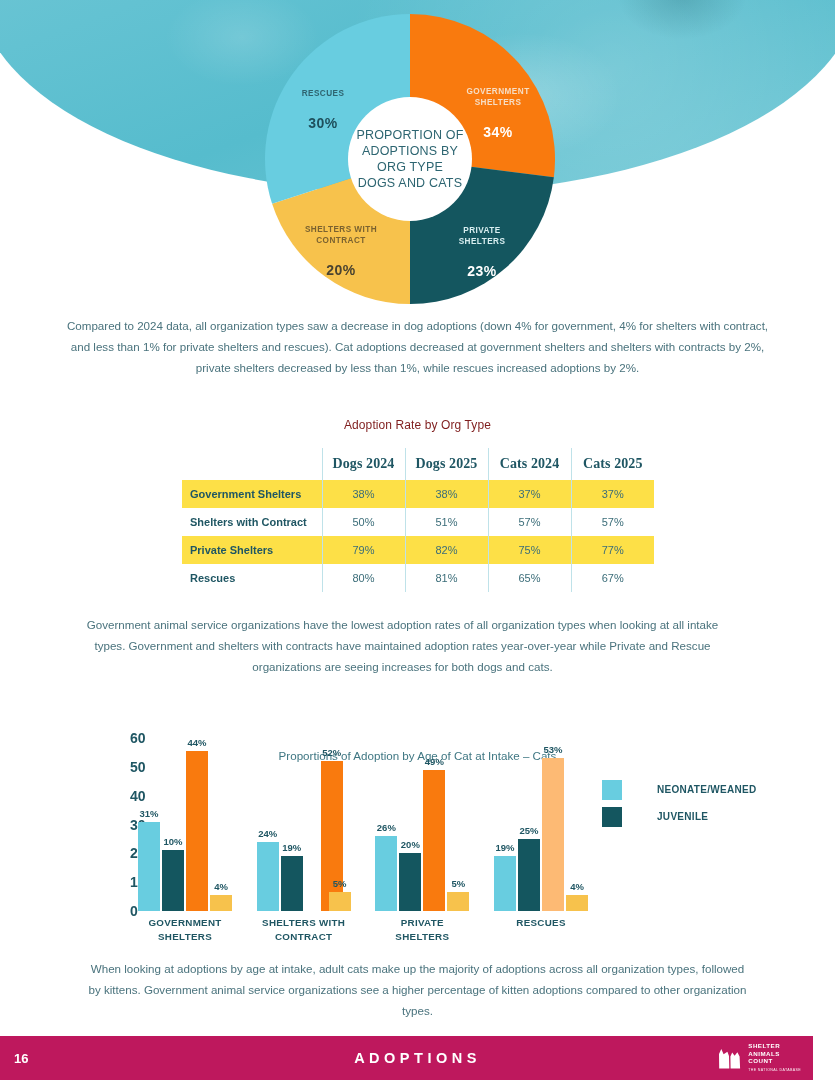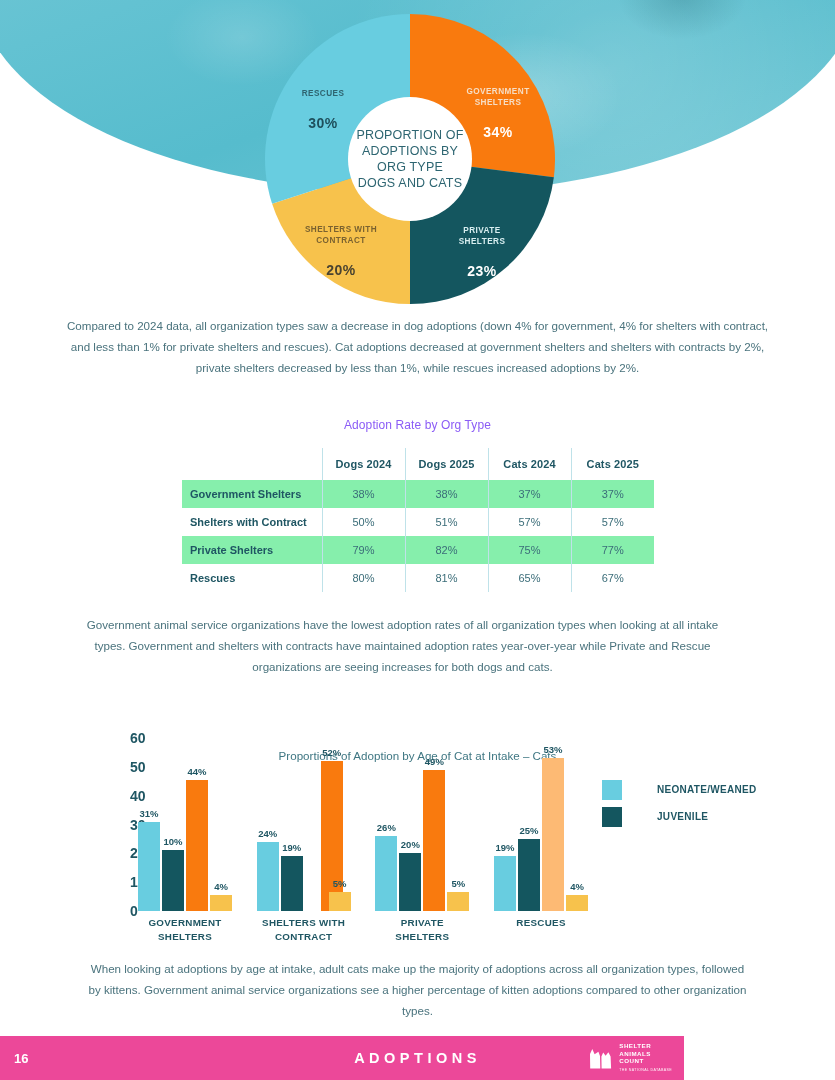--- a/index.html
+++ b/index.html
@@ -97,21 +97,21 @@
   .para-1 { left: 60px; top: 315px; width: 715px; }
   .para-2 { left: 70px; top: 614px; width: 665px; }
   .para-3 { left: 85px; top: 958px; width: 665px; }
 
   
   .table-title {
     position: absolute;
     left: 0; top: 418px;
     width: 835px;
     text-align: center;
-    color: #8b5cf6;
+    color: #7f1d1d;
     font-size: 12px;
     letter-spacing: 0.1px;
   }
   .data-table {
     position: absolute;
     left: 182px;
     top: 448px;
     width: 472px;
     border-collapse: collapse;
   }
@@ -119,32 +119,33 @@
     padding: 0;
     height: 28px;
     font-size: 11px;
     color: #3b6d79;
     text-align: center;
     vertical-align: middle;
   }
   .data-table thead th {
     font-weight: 700;
     color: #1f5663;
-    font-size: 11px;
+    font-size: 14px;
     letter-spacing: 0.1px;
     height: 32px;
+    font-family: Liberation Serif, serif;
   }
   .data-table th.rowhead, .data-table td.rowhead {
     text-align: left;
     font-weight: 700;
     color: #1f5663;
     padding-left: 8px;
     width: 140px;
   }
-  .data-table tbody tr.band td { background: #86efac; }
+  .data-table tbody tr.band td { background: #fde047; }
   .data-table td.col, .data-table th.col {
     width: 83px;
     border-left: 1.5px solid #bfe2e9;
   }
   .data-table thead th.col { border-left: 1.5px solid #bfe2e9; }
 
   
   .chart-title {
     position: absolute;
     left: 0; top: 749px;
@@ -232,23 +233,23 @@
     color: #1f5663;
     white-space: nowrap;
     padding-left: 24px;
   }
 
   
   .footer {
     position: absolute;
     left: 0;
     bottom: 0;
-    width: 684px;
+    width: 813px;
     height: 44px;
-    background: #ec4899;
+    background: #be185d;
     display: flex;
     align-items: center;
   }
   .footer-page {
     position: absolute;
     left: 14px;
     color: #ffffff;
     font-size: 13px;
     font-weight: 700;
   }
@@ -403,21 +404,21 @@
         <div class="ytick" style="bottom: 115.333px; position: absolute; left: -8px; transform: translate(-100%, 50%);">40</div>
         <div class="ytick" style="bottom: 144.167px; position: absolute; left: -8px; transform: translate(-100%, 50%);">50</div>
         <div class="ytick" style="bottom: 173px; position: absolute; left: -8px; transform: translate(-100%, 50%);">60</div>
         <div class="group" style="left: 0px; width: 104px;">
           <div class="bar" style="left: 0px; width: 22px; height: 89.3833px; background: rgb(104, 205, 224);">
             <span class="blabel">31%</span>
           </div>
           <div class="bar" style="left: 24px; width: 22px; height: 60.55px; background: rgb(20, 86, 95);">
             <span class="blabel">10%</span>
           </div>
-          <div class="bar" style="left: 48px; width: 22px; height: 131px; background: rgb(249, 122, 14);">
+          <div class="bar" style="left: 48px; width: 22px; height: 160px; background: rgb(249, 122, 14);">
             <span class="blabel">44%</span>
           </div>
           <div class="bar" style="left: 72px; width: 22px; height: 16.1467px; background: rgb(247, 194, 76);">
             <span class="blabel">4%</span>
           </div>
         </div>
         <div class="xlabel" style="left: -8px; width: 110px;">
           <div>GOVERNMENT</div>
           <div>SHELTERS</div>
         </div>

